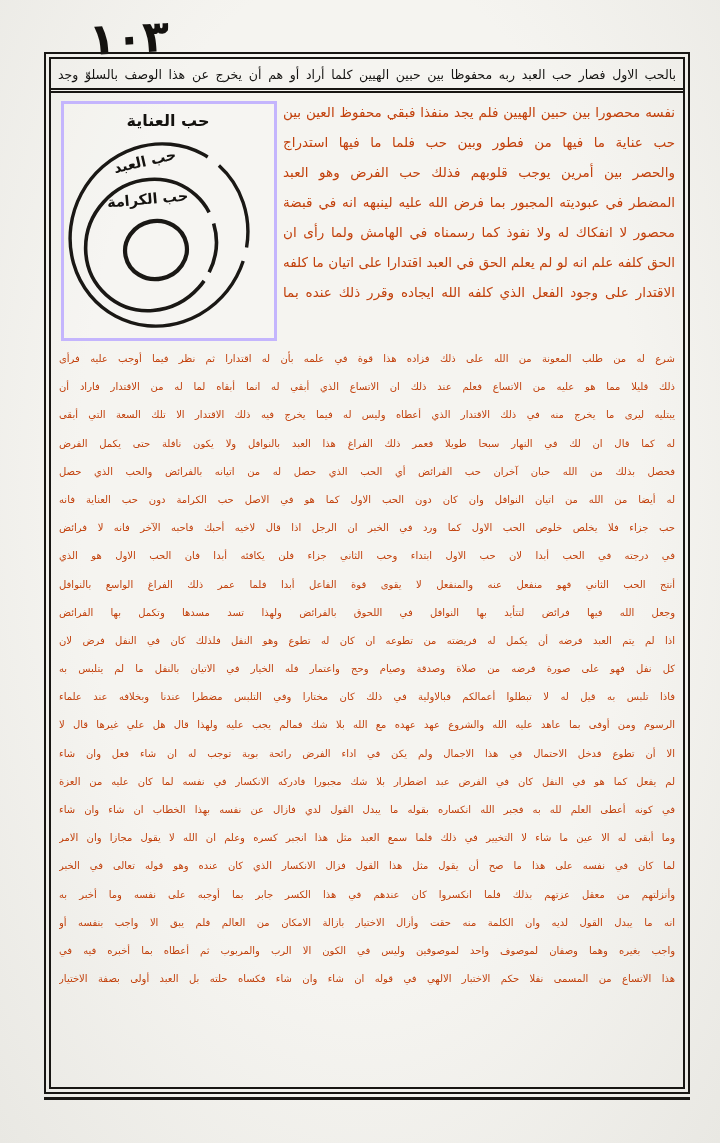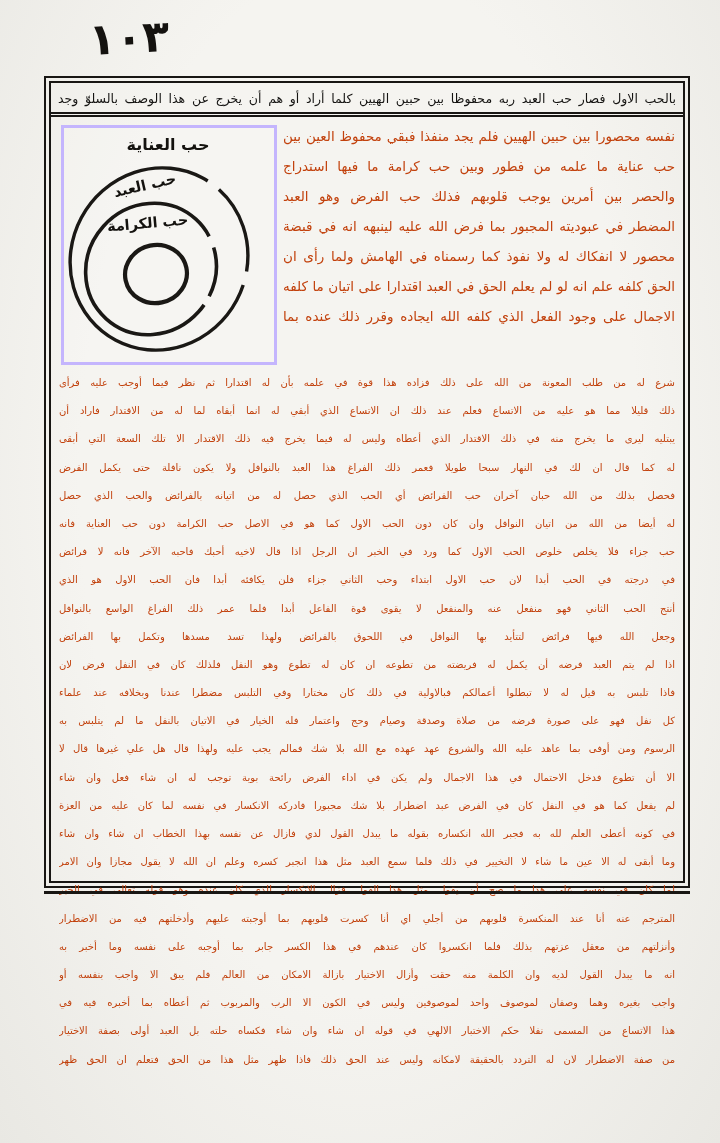--- a/index.html
+++ b/index.html
@@ -8,21 +8,21 @@
     background:radial-gradient(ellipse at 50% 42%, #f5f4f0 55%, #e9e8e3 100%);
     font-family:"DejaVu Sans", sans-serif;
     color:#151412;
   }
   .page-number{
     position:absolute;top:12px;left:84px;width:90px;
     font-size:44px;font-weight:bold;color:#14120f;
     transform:rotate(-3deg);letter-spacing:2px;text-align:center;
   }
   .frame{
-    position:absolute;left:44px;top:76px;width:646px;height:812px;
+    position:absolute;left:44px;top:52px;width:646px;height:1042px;
     box-sizing:border-box;border:7px double #181613;
   }
   .frame::after{
     content:'';position:absolute;left:-7px;right:-7px;bottom:-13px;height:3px;background:#181613;
   }
   .header-line{
     box-sizing:border-box;height:34px;line-height:32px;
     border-bottom:5px double #181613;
     padding:0 7px;font-size:12.5px;font-weight:500;
     text-align:justify;text-align-last:justify;overflow:hidden;word-spacing:-1px;
@@ -50,26 +50,26 @@
 
 <div class="page-number">١٠٣</div>
 
 <div class="frame">
   <div class="header-line" dir="rtl">بالحب الاول فصار حب العبد ربه محفوظا بين حبين الهيين كلما أراد أو هم أن يخرج عن هذا الوصف بالسلوّ وجد</div>
 
   <div class="body-area">
     <div class="top-flex">
       <div class="col-lines">
         <div class="t-line">نفسه محصورا بين حبين الهيين فلم يجد منفذا فبقي محفوظ العين بين</div>
-        <div class="t-line">حب عناية ما علمه من فطور وبين حب كرامة ما فيها استدراج</div>
+        <div class="t-line">حب عناية ما فيها من فطور وبين حب فلما ما فيها استدراج</div>
         <div class="t-line">والحصر بين أمرين يوجب قلوبهم فذلك حب الفرض وهو العبد</div>
         <div class="t-line">المضطر في عبوديته المجبور بما فرض الله عليه لينبهه انه في قبضة الحق</div>
         <div class="t-line">محصور لا انفكاك له ولا نفوذ كما رسمناه في الهامش ولما رأى ان</div>
         <div class="t-line">الحق كلفه علم انه لو لم يعلم الحق في العبد اقتدارا على اتيان ما كلفه</div>
-        <div class="t-line">الاجمال على وجود الفعل الذي كلفه الله ايجاده وقرر ذلك عنده بما</div>
+        <div class="t-line">الاقتدار على وجود الفعل الذي كلفه الله ايجاده وقرر ذلك عنده بما</div>
       </div>
 
       <div class="diagram">
         <svg viewBox="0 0 210 234">
           <text x="104" y="22" text-anchor="middle" font-size="16">حب العناية</text>
 
           <ellipse cx="95" cy="131" rx="88" ry="92" fill="none" stroke="#1a1815" stroke-width="3.4" stroke-dasharray="430 14 90 14" transform="rotate(28 95 131)"></ellipse>
 
           <ellipse cx="87" cy="141" rx="64" ry="67" fill="none" stroke="#1a1815" stroke-width="3.6" stroke-dasharray="330 12 50 10" transform="rotate(42 87 141)"></ellipse>
 
@@ -85,29 +85,27 @@
       <div class="t-line">ذلك قليلا مما هو عليه من الاتساع فعلم عند ذلك ان الاتساع الذي أبقي له انما أبقاه لما له من الاقتدار فاراد أن</div>
       <div class="t-line">يبتليه ليرى ما يخرج منه في ذلك الاقتدار الذي أعطاه وليس له فيما يخرج فيه ذلك الاقتدار الا تلك السعة التي أبقى</div>
       <div class="t-line">له كما قال ان لك في النهار سبحا طويلا فعمر ذلك الفراغ هذا العبد بالنوافل ولا يكون نافلة حتى يكمل الفرض</div>
       <div class="t-line">فحصل بذلك من الله حبان آخران حب الفرائض أي الحب الذي حصل له من اتيانه بالفرائض والحب الذي حصل</div>
       <div class="t-line">له أيضا من الله من اتيان النوافل وان كان دون الحب الاول كما هو في الاصل حب الكرامة دون حب العناية فانه</div>
       <div class="t-line">حب جزاء فلا يخلص خلوص الحب الاول كما ورد في الخبر ان الرجل اذا قال لاخيه أحبك فاحبه الآخر فانه لا فرائض</div>
       <div class="t-line">في درجته في الحب أبدا لان حب الاول ابتداء وحب الثاني جزاء فلن يكافئه أبدا فان الحب الاول هو الذي</div>
       <div class="t-line">أنتج الحب الثاني فهو منفعل عنه والمنفعل لا يقوى قوة الفاعل أبدا فلما عمر ذلك الفراغ الواسع بالنوافل</div>
       <div class="t-line">وجعل الله فيها فرائض لتتأيد بها النوافل في اللحوق بالفرائض ولهذا تسد مسدها وتكمل بها الفرائض</div>
       <div class="t-line">اذا لم يتم العبد فرضه أن يكمل له فريضته من تطوعه ان كان له تطوع وهو النفل فلذلك كان في النفل فرض لان</div>
+      <div class="t-line">كل نفل فهو على صورة فرضه من صلاة وصدقة وصيام وحج واعتمار فله الخيار في الاتيان بالنفل ما لم يتلبس به</div>
       <div class="t-line">فاذا تلبس به قيل له لا تبطلوا أعمالكم فبالاولية في ذلك كان مختارا وفي التلبس مضطرا عندنا وبخلافه عند علماء</div>
-      <div class="t-line">كل نفل فهو على صورة فرضه من صلاة وصدقة وصيام وحج واعتمار فله الخيار في الاتيان بالنفل ما لم يتلبس به</div>
       <div class="t-line">الرسوم ومن أوفى بما عاهد عليه الله والشروع عهد عهده مع الله بلا شك فمالم يجب عليه ولهذا قال هل علي غيرها قال لا</div>
       <div class="t-line">الا أن تطوع فدخل الاحتمال في هذا الاجمال ولم يكن في اداء الفرض رائحة بوية توجب له ان شاء فعل وان شاء</div>
       <div class="t-line">لم يفعل كما هو في النفل كان في الفرض عبد اضطرار بلا شك مجبورا فادركه الانكسار في نفسه لما كان عليه من العزة</div>
       <div class="t-line">في كونه أعطى العلم لله به فجبر الله انكساره بقوله ما يبدل القول لدي فازال عن نفسه بهذا الخطاب ان شاء وان شاء</div>
       <div class="t-line">وما أبقى له الا عين ما شاء لا التخيير في ذلك فلما سمع العبد مثل هذا انجبر كسره وعلم ان الله لا يقول مجازا وان الامر</div>
       <div class="t-line">لما كان في نفسه على هذا ما صح أن يقول مثل هذا القول فزال الانكسار الذي كان عنده وهو قوله تعالى في الخبر</div>
-      <div class="t-line">المترجم عنه أنا عند المنكسرة قلوبهم من أجلي اي أنا كسرت قلوبهم بما أوجبته عليهم وأدخلتهم فيه من الاضطرار</div>
       <div class="t-line">وأنزلتهم من معقل عزتهم بذلك فلما انكسروا كان عندهم في هذا الكسر جابر بما أوجبه على نفسه وما أخبر به</div>
       <div class="t-line">انه ما يبدل القول لديه وان الكلمة منه حقت وأزال الاختيار بازالة الامكان من العالم فلم يبق الا واجب بنفسه أو</div>
       <div class="t-line">واجب بغيره وهما وصفان لموصوف واحد لموصوفين وليس في الكون الا الرب والمربوب ثم أعطاه بما أخبره فيه في</div>
       <div class="t-line">هذا الاتساع من المسمى نفلا حكم الاختبار الالهي في قوله ان شاء وان شاء فكساه حلته بل العبد أولى بصفة الاختيار</div>
-      <div class="t-line">من صفة الاضطرار لان له التردد بالحقيقة لامكانه وليس عند الحق ذلك فاذا ظهر مثل هذا من الحق فتعلم ان الحق ظهر</div>
     </div>
   </div>
 </div>
 
 </body></html>

